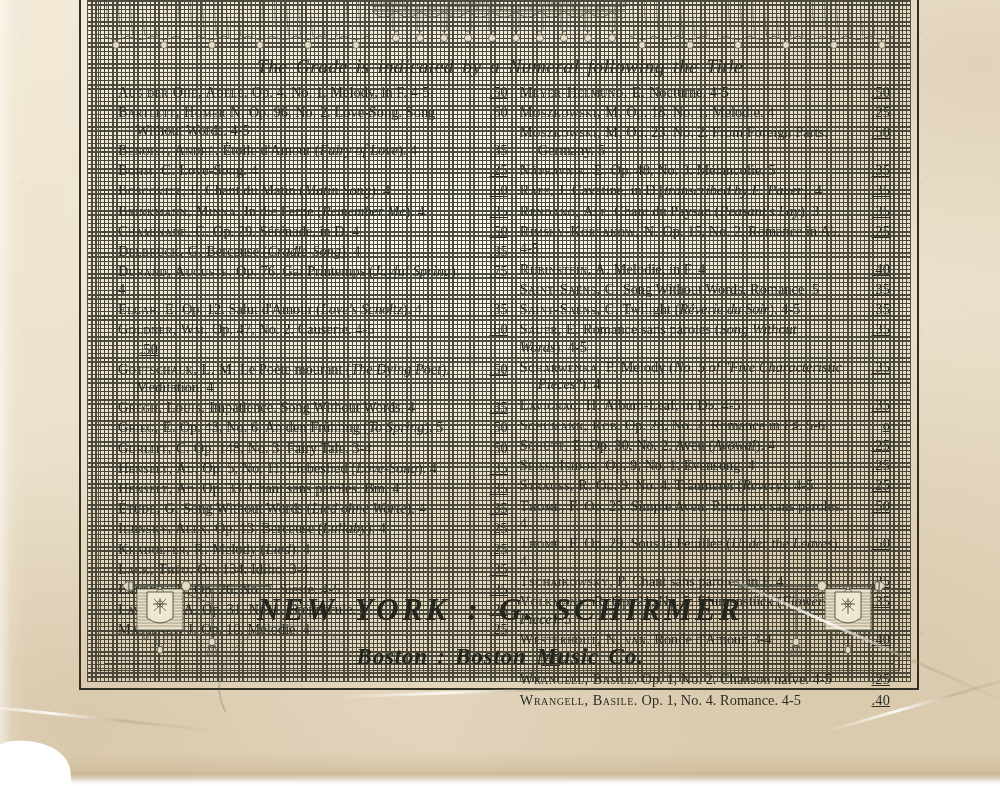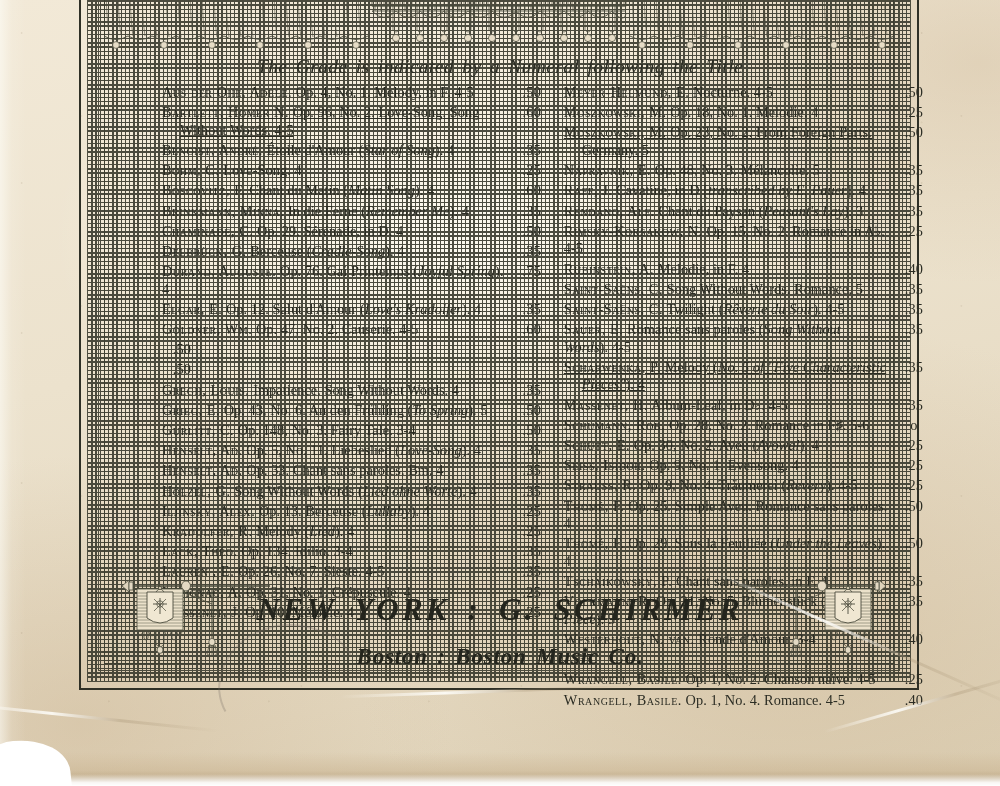--- a/index.html
+++ b/index.html
@@ -159,21 +159,20 @@
   }
 
   
   #catalog {
     position: absolute;
     top: 84px;
     left: 118px;
     width: 772px;
     display: flex;
     gap: 12px;
-    margin-left: 44px;
   }
   .col {
     position: relative;
   }
   .col-left  { width: 396px; }
   .col-right { width: 376px; }
 
   .entry {
     position: relative;
     display: flex;
@@ -188,31 +187,31 @@
     line-height: 17.6px;
     color: #2b2c23;
     letter-spacing: 0.05px;
     padding-right: 6px;
     text-indent: 0;
   }
   
   .entry-text.wrap {
     padding-left: 18px;
     text-indent: -18px;
-    text-decoration: underline;
   }
   .entry-price {
     flex: 0 0 auto;
     width: 40px;
-    text-align: center;
+    text-align: right;
     font-family: "Liberation Serif", serif;
     font-size: 14.3px;
     line-height: 17.6px;
     color: #2b2c23;
     letter-spacing: 0.2px;
+    text-decoration: underline;
   }
 
   
   .sc {
     font-variant: small-caps;
     letter-spacing: 0.55px;
   }
   .it { font-style: italic; }
 
   
@@ -541,21 +540,21 @@
     <div class="col col-left" id="col-left">
         <div class="entry">
           <div class="entry-text"><span class="sc">Aus der Ohe, Adele.</span> <span>Op. 4, No. 1. Melody, in F. 4-5</span></div>
           <div class="entry-price">.50</div>
         </div>
         <div class="entry">
           <div class="entry-text wrap"><span class="sc">Bartlett, Homer N.</span> <span>Op. 96, No. 2. Love-Song. Song Without Words. 4-5</span></div>
           <div class="entry-price">.60</div>
         </div>
         <div class="entry">
-          <div class="entry-text"><span class="sc">Benoist, André.</span> <span>Étoile d'Amour (<span class="it">Star of Song</span>). 4</span></div>
+          <div class="entry-text"><span class="sc">Benoist, André.</span> <span>Étoile d'Amour (<span class="it">Fairy of Love</span>). 4</span></div>
           <div class="entry-price">.35</div>
         </div>
         <div class="entry">
           <div class="entry-text"><span class="sc">Bohm, C.</span> <span>Love-Song. 4</span></div>
           <div class="entry-price">.25</div>
         </div>
         <div class="entry">
           <div class="entry-text"><span class="sc">Boscovitz, F.</span> <span>Chant du Matin (<span class="it">Matin Song</span>). 4</span></div>
           <div class="entry-price">.60</div>
         </div>
@@ -569,31 +568,32 @@
         </div>
         <div class="entry">
           <div class="entry-text"><span class="sc">Delbrück, G.</span> <span>Berceuse (<span class="it">Cradle-Song</span>). 4</span></div>
           <div class="entry-price">.35</div>
         </div>
         <div class="entry">
           <div class="entry-text"><span class="sc">Durand, Auguste.</span> <span>Op. 76. Gai Printemps (<span class="it">Joyful Spring</span>). 4</span></div>
           <div class="entry-price">.75</div>
         </div>
         <div class="entry">
-          <div class="entry-text"><span class="sc">Elgar, E.</span> <span>Op. 12. Salut d'Amour (<span class="it">Love's Kradolfer</span>). 4</span></div>
+          <div class="entry-text"><span class="sc">Elgar, E.</span> <span>Op. 12. Salut d'Amour (<span class="it">Love's Scholtz</span>). 4</span></div>
           <div class="entry-price">.35</div>
         </div>
         <div class="entry">
           <div class="entry-text"><span class="sc">Goldner, Wm.</span> <span>Op. 47, No. 2. Causerie. 4-5</span></div>
           <div class="entry-price">.60</div>
         </div>
         <div class="entry">
           <div class="entry-price">.50</div>
         </div>
         <div class="entry">
+          <div class="entry-text wrap"><span class="sc">Gottschalk, L. M.</span> <span>Le Poète mourant (<span class="it">The Dying Poet</span>). Meditation. 4</span></div>
           <div class="entry-price">.50</div>
         </div>
         <div class="entry">
           <div class="entry-text"><span class="sc">Gregh, Louis.</span> <span>Impatience. Song Without Words. 4</span></div>
           <div class="entry-price">.35</div>
         </div>
         <div class="entry">
           <div class="entry-text"><span class="sc">Grieg, E.</span> <span>Op. 43, No. 6. An den Frühling (<span class="it">To Spring</span>). 5</span></div>
           <div class="entry-price">.50</div>
         </div>
@@ -603,21 +603,21 @@
         </div>
         <div class="entry">
           <div class="entry-text"><span class="sc">Henselt, Ad.</span> <span>Op. 5, No. 11. Liebeslied (<span class="it">Love-Song</span>). 4</span></div>
           <div class="entry-price">.35</div>
         </div>
         <div class="entry">
           <div class="entry-text"><span class="sc">Henselt, Ad.</span> <span>Op. 33. Chant sans paroles. Bm. 4</span></div>
           <div class="entry-price">.35</div>
         </div>
         <div class="entry">
-          <div class="entry-text"><span class="sc">Hölzel, G.</span> <span>Song Without Words (<span class="it">Lied ohne Worte</span>). 4</span></div>
+          <div class="entry-text"><span class="sc">Étude, G.</span> <span>Song Without Words (<span class="it">Lied ohne Worte</span>). 4</span></div>
           <div class="entry-price">.35</div>
         </div>
         <div class="entry">
           <div class="entry-text"><span class="sc">Iljinsky, Alex.</span> <span>Op. 13. Berceuse (<span class="it">Lullaby</span>). 4</span></div>
           <div class="entry-price">.25</div>
         </div>
         <div class="entry">
           <div class="entry-text"><span class="sc">Kradolfer, R.</span> <span>Melody (<span class="it">Lied</span>). 4</span></div>
           <div class="entry-price">.25</div>
         </div>
@@ -681,21 +681,21 @@
         </div>
         <div class="entry">
           <div class="entry-text"><span class="sc">Sauer, E.</span> <span>Romance sans paroles (<span class="it">Song Without Words</span>). 4-5</span></div>
           <div class="entry-price">.35</div>
         </div>
         <div class="entry">
           <div class="entry-text wrap"><span class="sc">Scharwenka, P.</span> <span>Melody (<span class="it">No. 5 of "Five Characteristic Pieces"</span>). 4</span></div>
           <div class="entry-price">.35</div>
         </div>
         <div class="entry">
-          <div class="entry-text"><span class="sc">Massenet, H.</span> <span>Album-Leaf, in D♭. 4-5</span></div>
+          <div class="entry-text"><span class="sc">Lavignac, H.</span> <span>Album-Leaf, in D♭. 4-5</span></div>
           <div class="entry-price">.35</div>
         </div>
         <div class="entry">
           <div class="entry-text"><span class="sc">Schumann, Rob.</span> <span>Op. 28, No. 2. Romance in F♯. 5-6</span></div>
           <div class="entry-price">o</div>
         </div>
         <div class="entry">
           <div class="entry-text"><span class="sc">Schütt, E.</span> <span>Op. 30, No. 2. Aveu (<span class="it">Avowal</span>). 4</span></div>
           <div class="entry-price">.25</div>
         </div>

